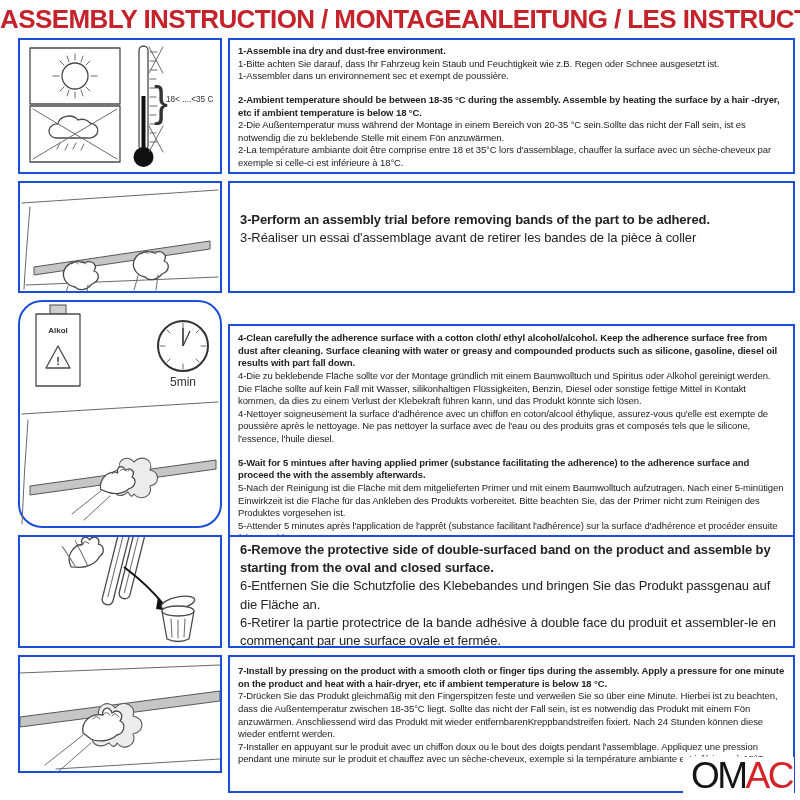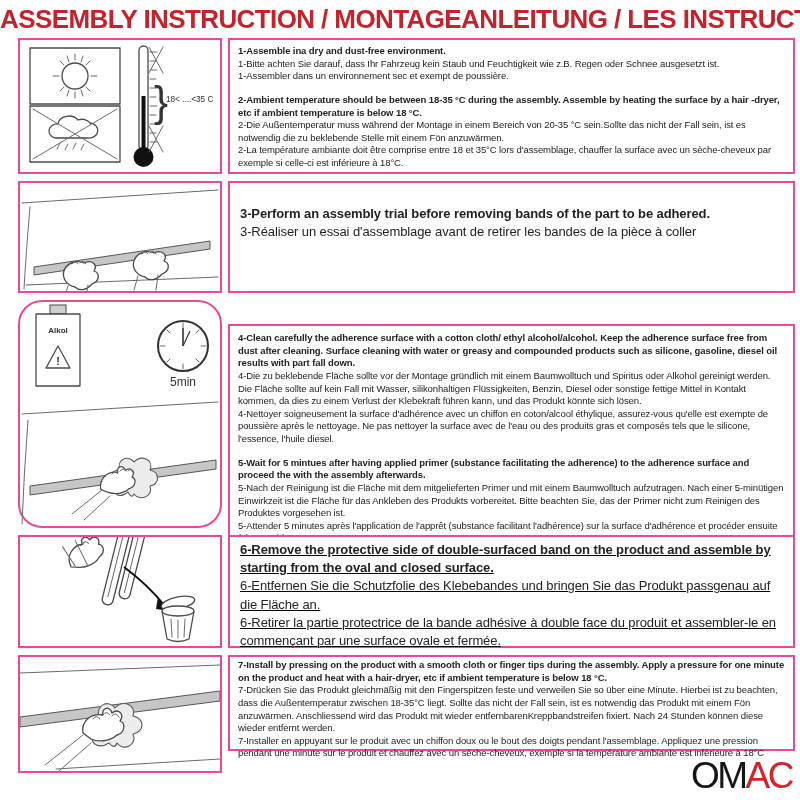--- a/index.html
+++ b/index.html
@@ -2,35 +2,35 @@
 <html><head>
 <meta charset="utf-8">
 <style>
   html,body{margin:0;padding:0;background:#ffffff;}
   body{width:800px;height:800px;font-family:"Liberation Sans",sans-serif;}
   .page{position:relative;width:800px;height:800px;background:#fff;overflow:hidden;}
 
   .title{position:absolute;top:4px;left:0;width:100%;text-align:center;
          font-size:26px;font-weight:bold;color:#c4232b;letter-spacing:-0.6px;white-space:nowrap;}
 
-  .box{position:absolute;border:2px solid #ec4899;background:#fff;box-sizing:border-box;}
+  .box{position:absolute;border:2px solid #1d4ed8;background:#fff;box-sizing:border-box;}
 
   
   .l1{left:18px;top:38px;width:204px;height:136px;}
   .l2{left:18px;top:181px;width:204px;height:112px;}
   .l3{left:18px;top:300px;width:204px;height:228px;border-radius:24px;}
   .l4{left:18px;top:535px;width:204px;height:113px;}
   .l5{left:18px;top:655px;width:204px;height:118px;}
 
   
   .r1{left:228px;top:38px;width:567px;height:136px;padding:5px 8px;}
-  .r2{left:228px;top:181px;width:567px;height:112px;padding:22px 8px 4px 10px;}
+  .r2{left:228px;top:181px;width:567px;height:112px;padding:28px 8px 4px 10px;}
   .r3{left:228px;top:300px;width:567px;height:228px;padding:6px 8px;margin-top:24px;}
-  .r4{left:228px;top:535px;width:567px;height:113px;padding:4px 8px 4px 10px;text-decoration:underline;}
-  .r5{left:228px;top:655px;width:567px;height:96px;padding:2px 8px;}
+  .r4{left:228px;top:535px;width:567px;height:113px;padding:4px 8px 4px 10px;}
+  .r5{left:228px;top:655px;width:567px;height:138px;padding:8px 8px;}
 
   .txt-sm p{margin:0;font-size:9.5px;line-height:1.33;color:#232323;letter-spacing:-0.1px;}
   .txt-lg p{margin:0;font-size:13px;line-height:1.4;color:#232323;letter-spacing:-0.1px;}
   .b{font-weight:bold;color:#111;}
   .gap{margin-top:11px !important;}
 
   svg{display:block;}
   .ln{fill:none;stroke:#4a4a4a;stroke-width:1.3;stroke-linecap:round;stroke-linejoin:round;}
   .thin{fill:none;stroke:#6a6a6a;stroke-width:1;stroke-linecap:round;}
   .fillw{fill:#fff;stroke:#4a4a4a;stroke-width:1.3;stroke-linejoin:round;}

